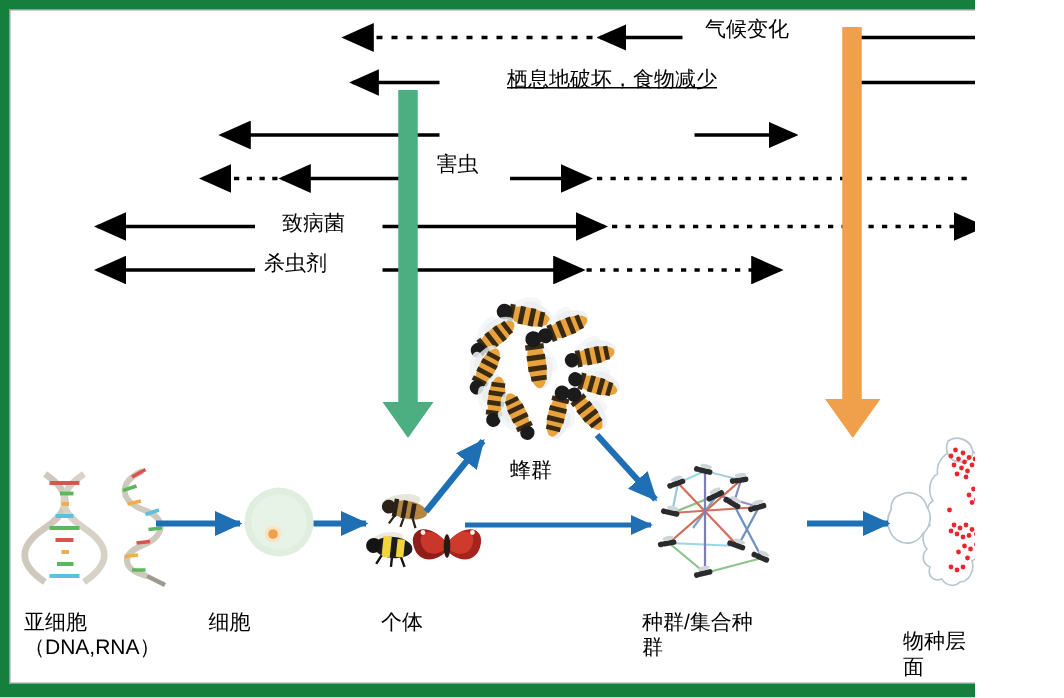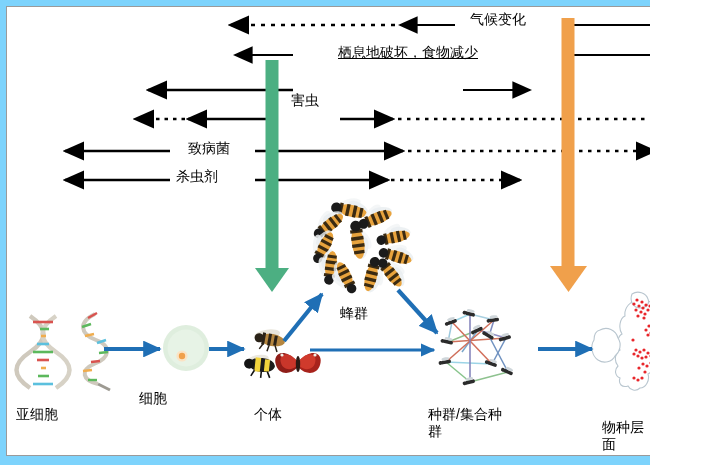--- a/index.html
+++ b/index.html
@@ -7,21 +7,21 @@
     padding: 0;
     background: #ffffff;
   }
   body {
     font-family: "Liberation Sans", sans-serif;
   }
   #figure {
     position: relative;
     width: 650px;
     height: 465px;
-    background: #7dd3fc;
+    background: #15803d;
     overflow: hidden;
   }
   .frame {
     position: absolute;
     left: 6px;
     top: 6px;
     width: 694px;
     height: 450px;
     border: 1px solid #9a9a9a;
     box-sizing: border-box;
@@ -469,30 +469,31 @@
       <line x1="209" y1="349" x2="244" y2="349" stroke="#1F6FB5" stroke-width="4" marker-end="url(#ah-blue)"></line>
       <line x1="284" y1="341" x2="322" y2="294" stroke="#1F6FB5" stroke-width="4.2" marker-end="url(#ah-blue)"></line>
       <line x1="398" y1="290" x2="437" y2="333" stroke="#1F6FB5" stroke-width="4.2" marker-end="url(#ah-blue)"></line>
       <line x1="310" y1="350" x2="434" y2="350" stroke="#1F6FB5" stroke-width="3.2" marker-end="url(#ah-blue)"></line>
       <line x1="538" y1="349" x2="592" y2="349" stroke="#1F6FB5" stroke-width="4" marker-end="url(#ah-blue)"></line>
     </g>
   </svg>
 
   <div class="stress-label" style="left:470px; top:12px;">气候变化</div>
   <div class="stress-label" style="left:338px; top:45px;text-decoration:underline;">栖息地破坏，食物减少</div>
-  <div class="stress-label" style="left:291px; top:93px;">害虫</div>
+  <div class="stress-label" style="left:291px; top:104px;font-family:Liberation Serif, serif;">害虫</div>
   <div class="stress-label" style="left:188px; top:141px;">致病菌</div>
   <div class="stress-label" style="left:176px; top:170px;font-family:Liberation Serif, serif;">杀虫剂</div>
 
   <div class="swarm-label" style="left:340px; top:292px;margin-top:13px;">蜂群</div>
 
   <div class="stage-label" style="left:16px; top:406px; width:118px;">
     <div>亚细胞</div>
+    <div>（DNA,RNA）</div>
   </div>
-  <div class="stage-label" style="left:139px; top:390px;">
+  <div class="stage-label" style="left:139px; top:406px;">
     <div>细胞</div>
   </div>
   <div class="stage-label" style="left:254px; top:406px;">
     <div>个体</div>
   </div>
   <div class="stage-label" style="left:428px; top:406px; width:100px;">
     <div>种群/集合种</div>
     <div>群</div>
   </div>
   <div class="stage-label" style="left:586px; top:419px;padding-left:16px;">

